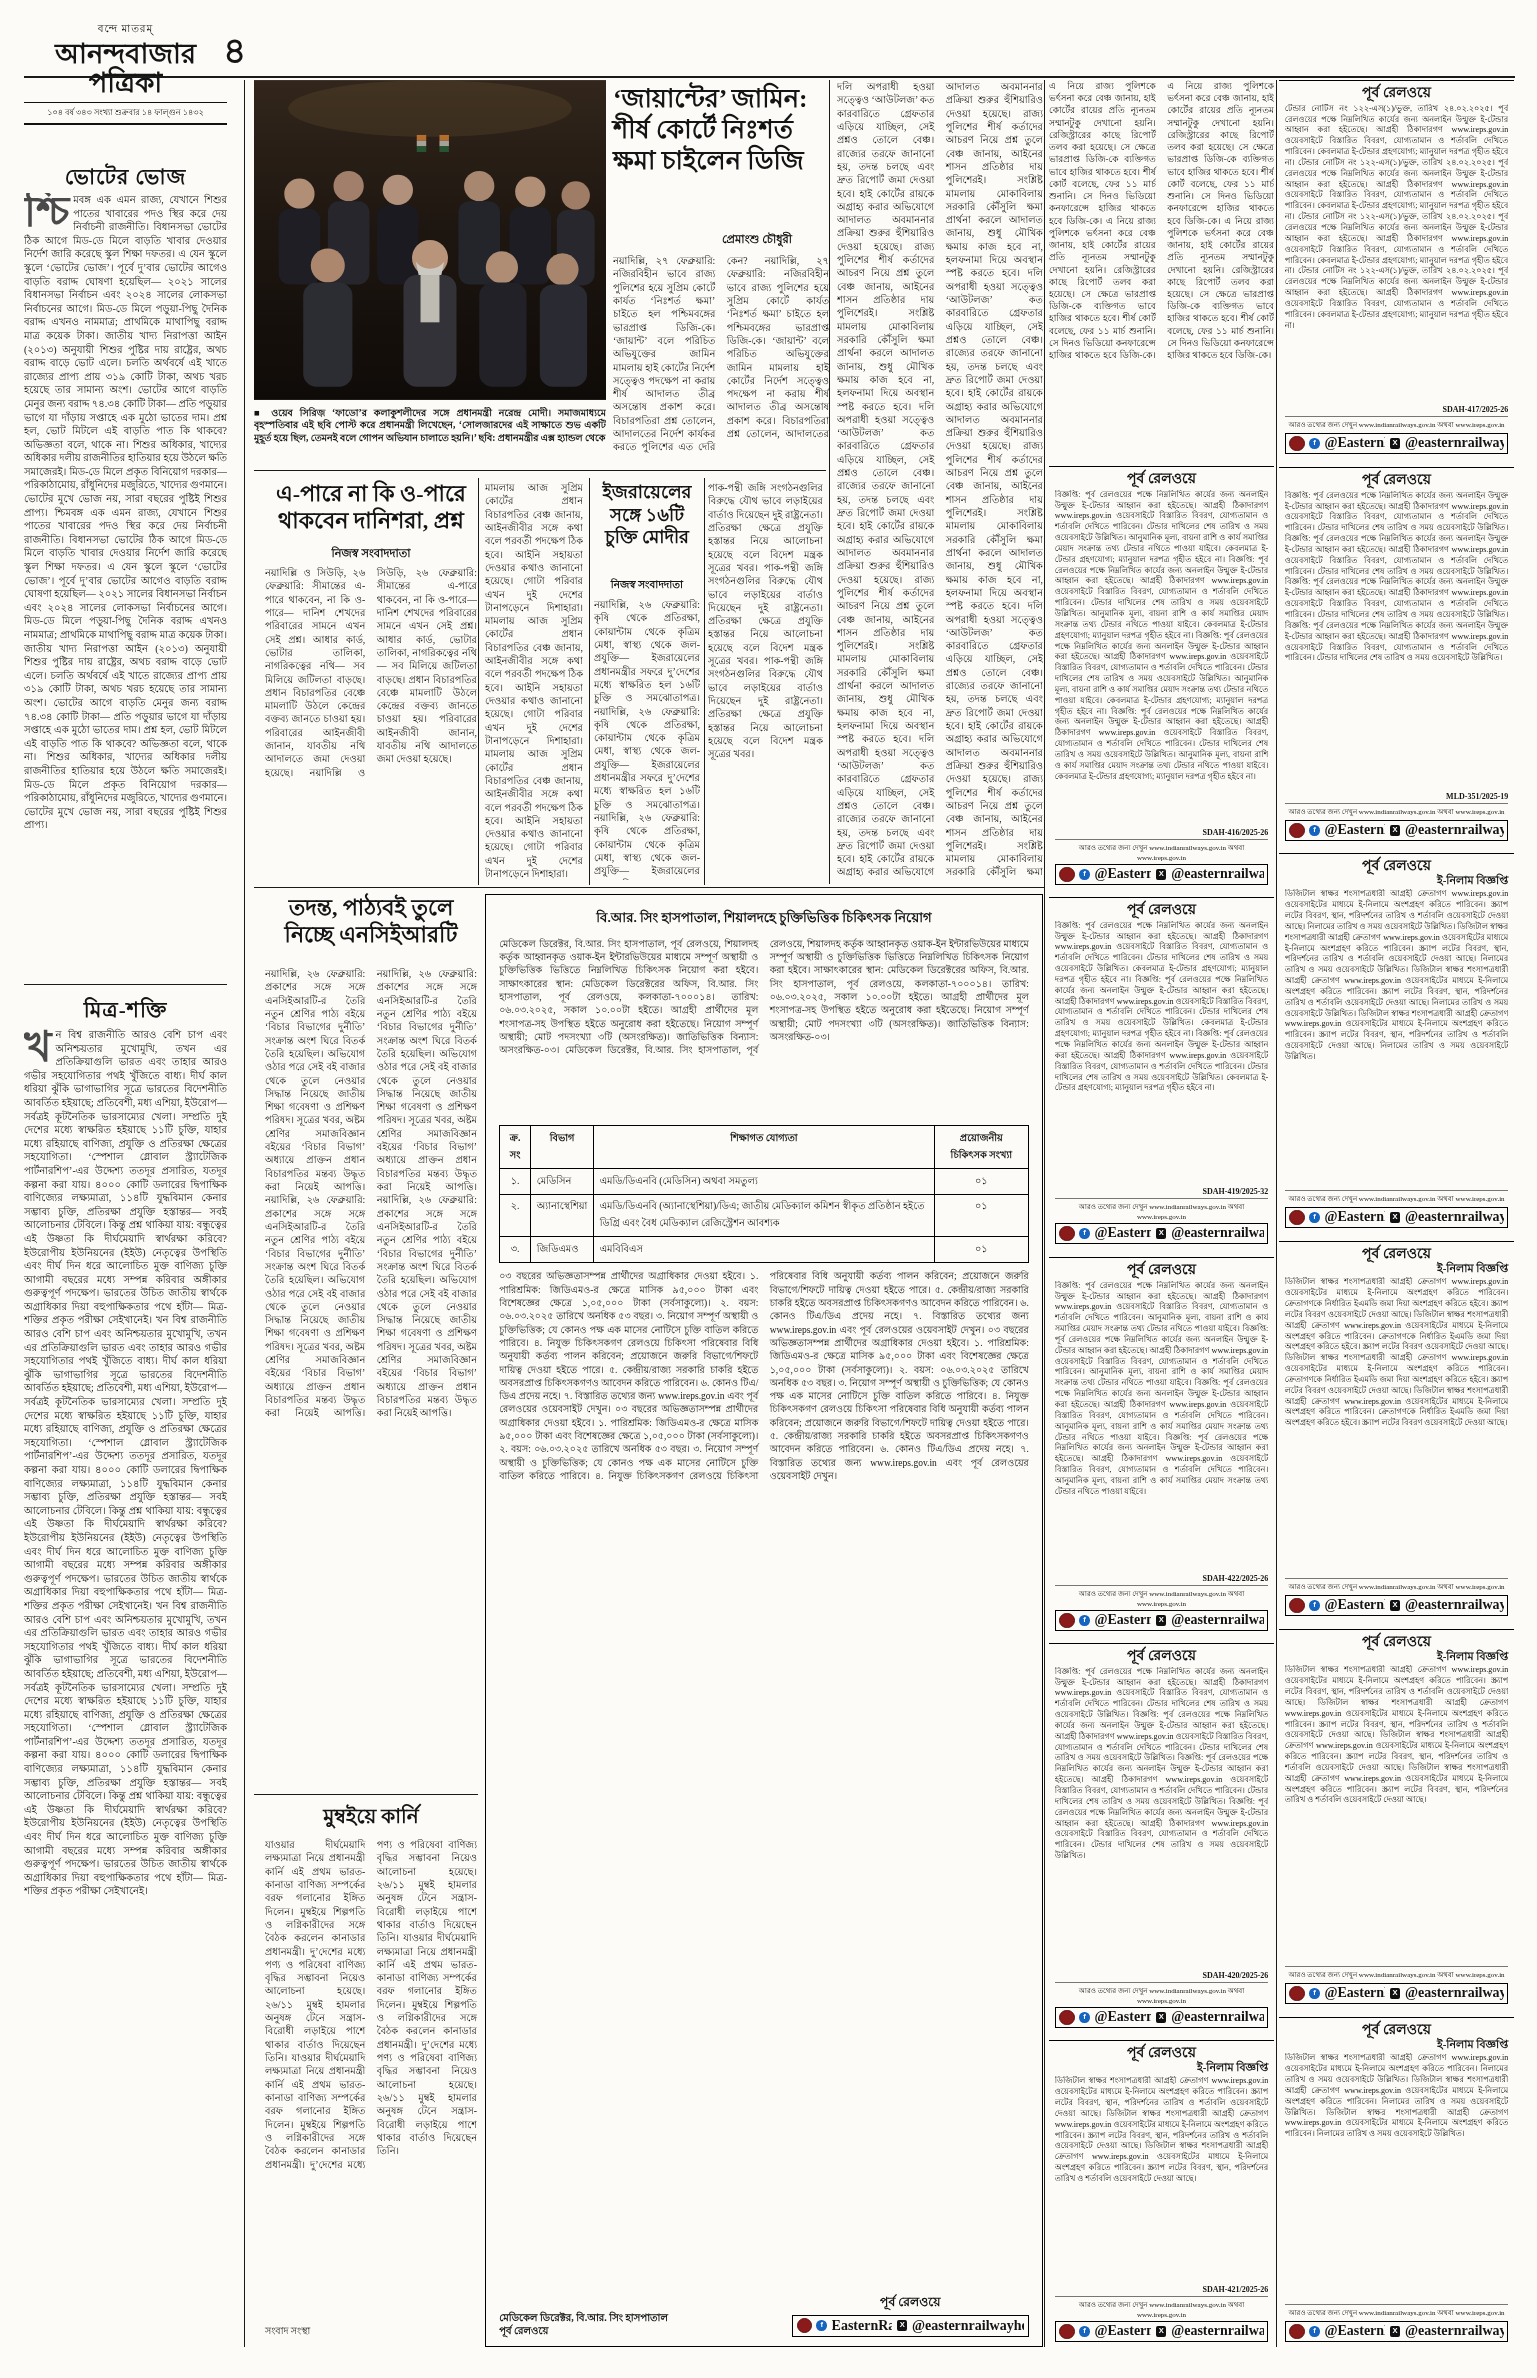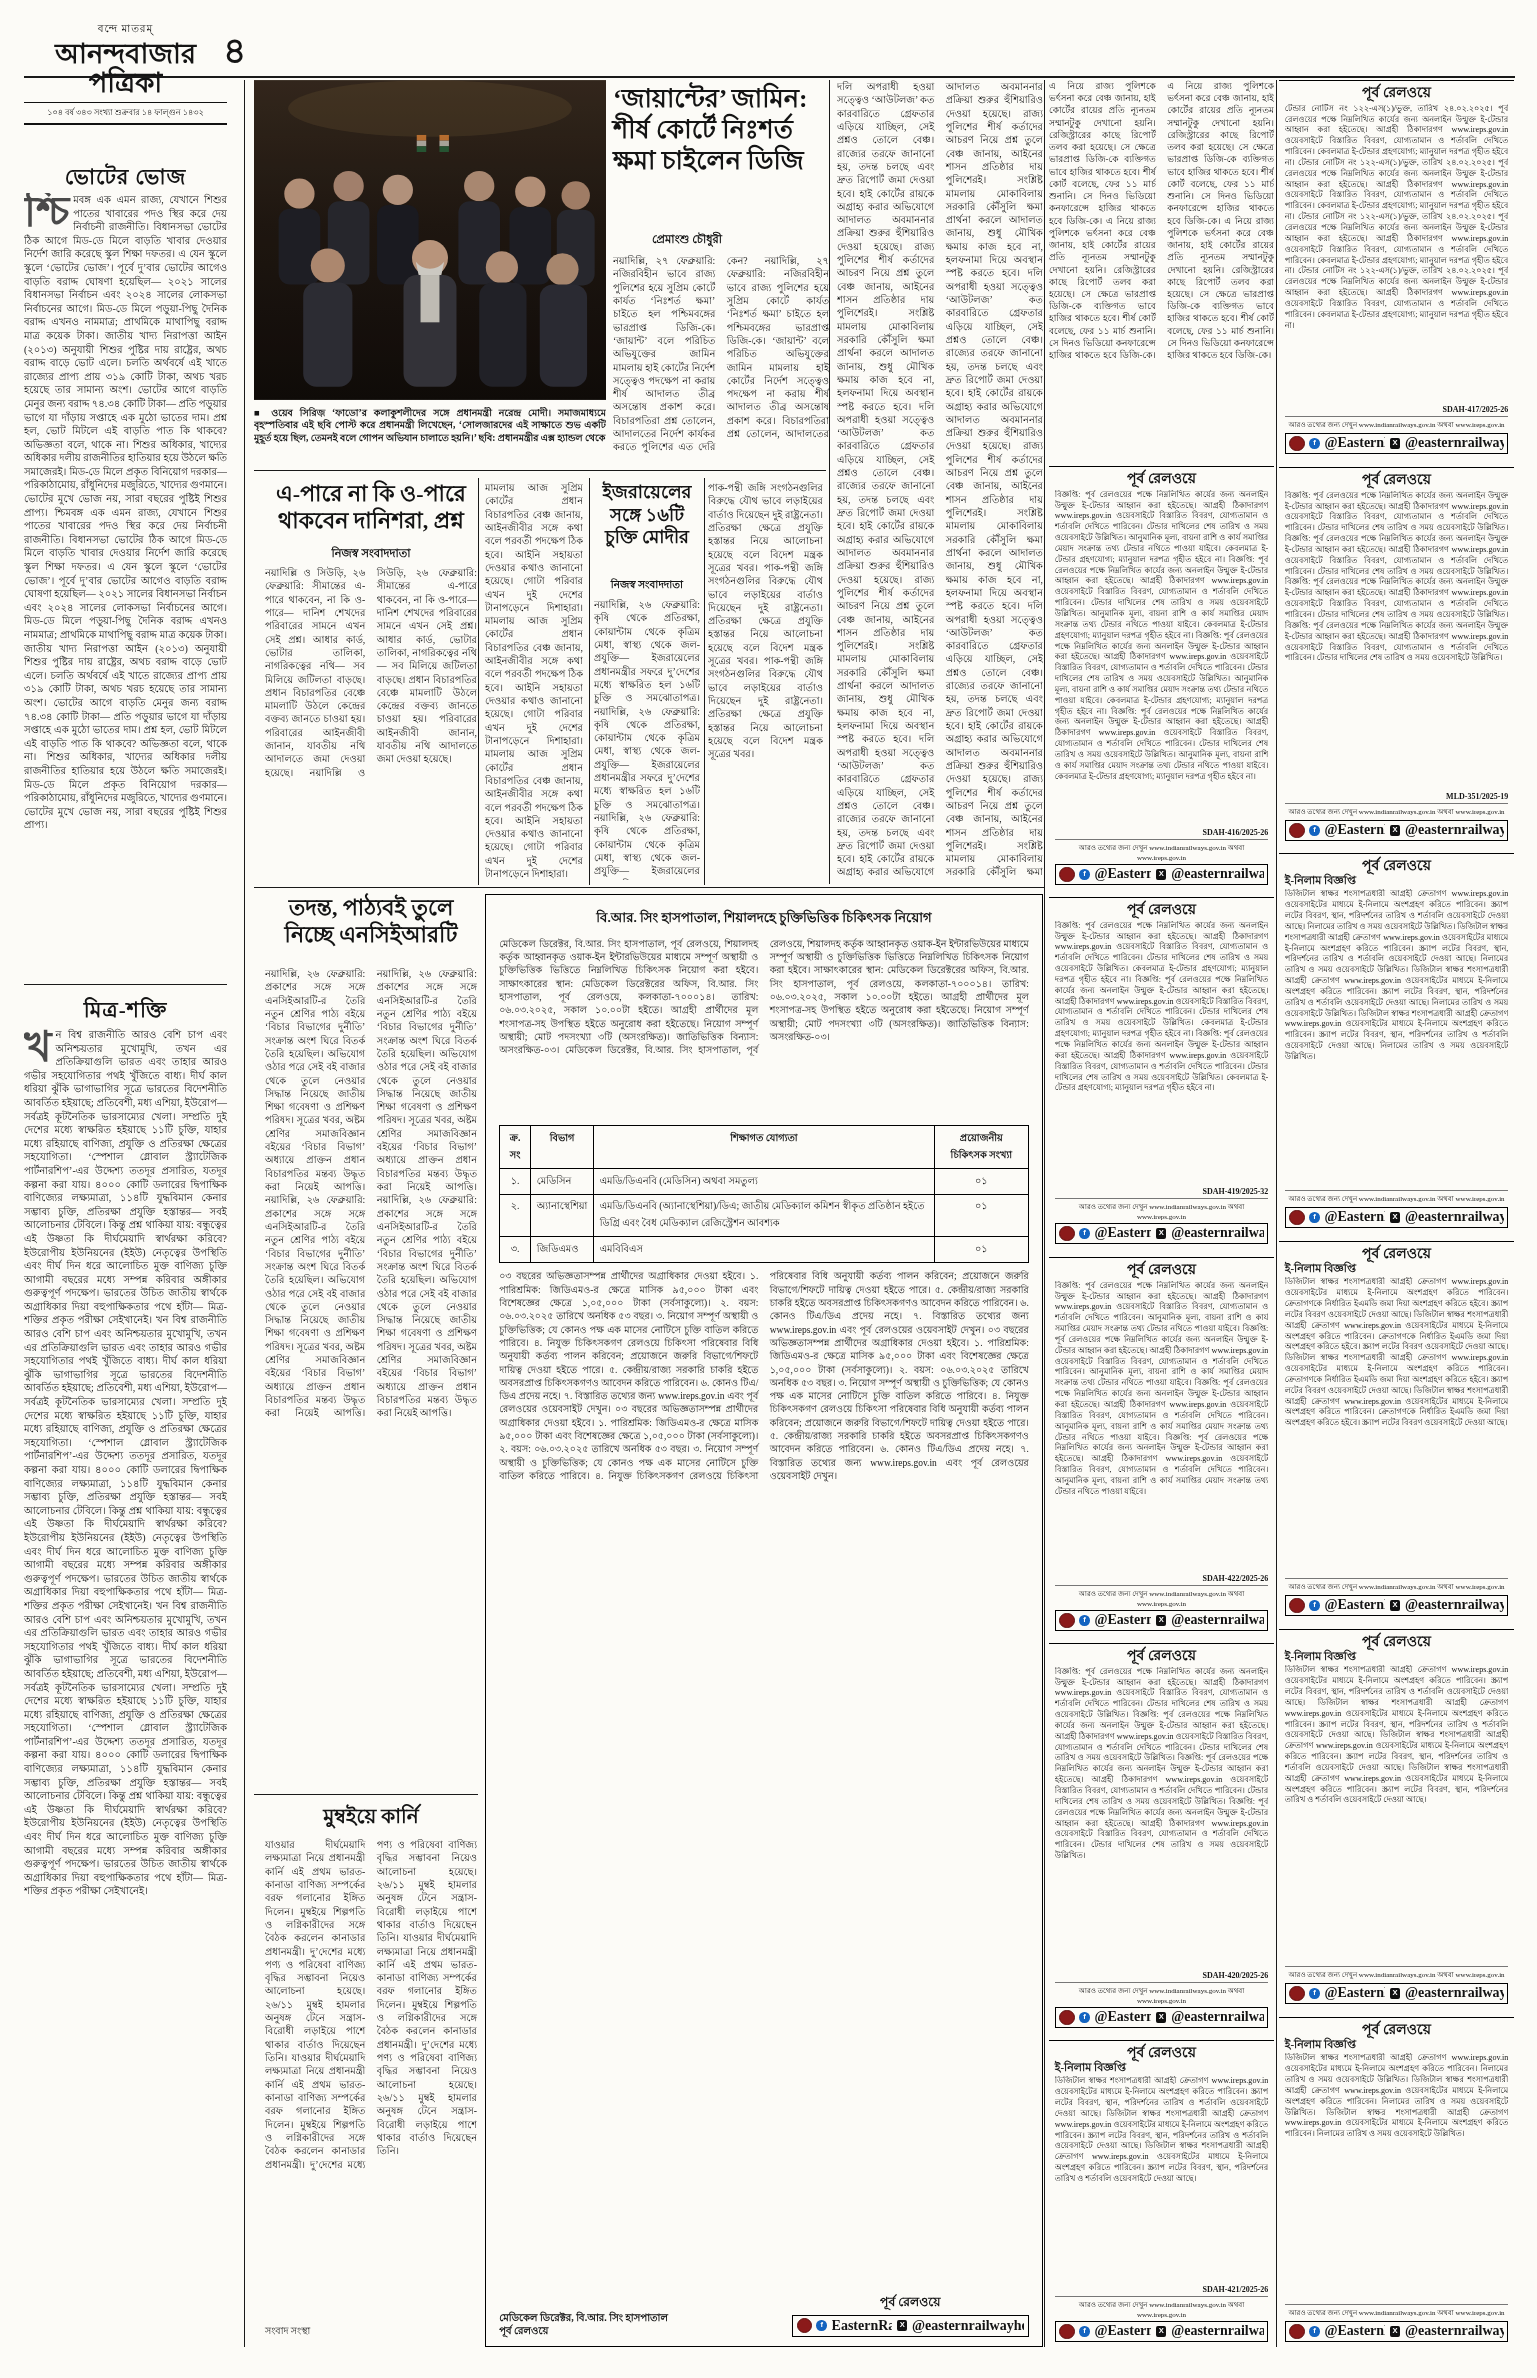--- a/index.html
+++ b/index.html
@@ -22,21 +22,21 @@
   .hl-xl{font-size:25.6px;font-weight:bold;line-height:1.22;}
   .hl-l{font-size:22px;font-weight:bold;line-height:1.22;text-align:center;}
   .hl-m{font-size:18px;font-weight:bold;line-height:1.25;text-align:center;}
   .byline{font-size:11.4px;font-weight:bold;text-align:center;}
   .body-txt{font-size:9.8px;}
   .body-s{font-size:9px;}
   .caption{font-size:9.5px;font-weight:bold;line-height:1.3;text-align:justify;}
   
   .ad{display:flex;flex-direction:column;border-top:1.9px solid #000;padding:3.8px 5.7px 4.7px;box-sizing:border-box;background:#fcfbf7;}
   .ad-h{font-weight:bold;text-align:center;font-size:14px;line-height:1.15;}
-  .ad-sub{font-weight:bold;text-align:left;font-size:11px;line-height:1.15;}
+  .ad-sub{font-weight:bold;text-align:right;font-size:11px;line-height:1.15;}
   .ad-b{flex:1;overflow:hidden;font-size:8.1px;text-align:justify;line-height:1.34;margin-top:2.8px;}
   .ad-ref{font-size:8px;font-weight:bold;text-align:right;margin:1.9px 0 1.9px;}
   .ad-url{font-size:7px;text-align:center;border-top:0.9px solid #777;padding-top:2px;}
   .ad-strip{border:0.9px solid #000;display:flex;align-items:center;gap:4.7px;padding:1.9px 3.8px;margin-top:1.9px;}
   .handle{font-size:14px;font-weight:bold;white-space:nowrap;overflow:hidden;}
   .ir-logo{width:13.2px;height:13.2px;border-radius:50%;background:#8b1a1a;border:1.9px solid #5e0f0f;flex:none;}
   .fb{width:10.4px;height:10.4px;border-radius:50%;background:#1464c0;color:#fff;font-size:7.6px;font-weight:bold;text-align:center;line-height:10.4px;flex:none;font-family:"Liberation Sans",sans-serif;}
   .xx{width:10.4px;height:10.4px;border-radius:1.9px;background:#111;color:#fff;font-size:7.6px;font-weight:bold;text-align:center;line-height:10.4px;flex:none;font-family:"Liberation Sans",sans-serif;}
   
   .walkin{border:1.9px solid #000;box-sizing:border-box;padding:9.5px 13.2px;display:flex;flex-direction:column;background:#fcfbf7;}
@@ -129,21 +129,21 @@
           <rect x="238" y="214" width="50" height="110" rx="14" fill="#26262d"></rect>
         <circle cx="326" cy="200" r="17" fill="#bf997d"></circle>
           <rect x="302" y="216" width="50" height="108" rx="14" fill="#30303a"></rect>
       </g>
       <rect width="372" height="338" fill="#000" opacity="0.12"></rect>
     </svg>
   </div>
   <div class="abs caption" style="left:254px;top:407px;width:352px;height:59px;overflow:hidden;">■ ওয়েব সিরিজ় ‘ফাডো’র কলাকুশলীদের সঙ্গে প্রধানমন্ত্রী নরেন্দ্র মোদী। সমাজমাধ্যমে বৃহস্পতিবার এই ছবি পোস্ট করে প্রধানমন্ত্রী লিখেছেন, ‘সোলজারদের এই সাক্ষাতে শুভ একটি মুহূর্ত হয়ে ছিল, তেমনই বলে গোপন অভিযান চালাতে হয়নি।’ ছবি: প্রধানমন্ত্রীর এক্স হ্যান্ডল থেকে</div>
 
   <div class="abs hl-xl" style="left:613px;top:83px;width:220px;">‘জায়ান্টের’ জামিন: শীর্ষ কোর্টে নিঃশর্ত ক্ষমা চাইলেন ডিজি</div>
-  <div class="abs byline" style="left:577px;top:231px;width:220px;">প্রেমাংশু চৌধুরী</div>
+  <div class="abs byline" style="left:647px;top:231px;width:220px;">প্রেমাংশু চৌধুরী</div>
   <div class="abs jtxt body-txt c2" style="left:613px;top:254px;width:216px;height:212px;">নয়াদিল্লি, ২৭ ফেব্রুয়ারি: নজিরবিহীন ভাবে রাজ্য পুলিশের হয়ে সুপ্রিম কোর্টে কার্যত ‘নিঃশর্ত ক্ষমা’ চাইতে হল পশ্চিমবঙ্গের ভারপ্রাপ্ত ডিজি-কে। ‘জায়ান্ট’ বলে পরিচিত অভিযুক্তের জামিন মামলায় হাই কোর্টের নির্দেশ সত্ত্বেও পদক্ষেপ না করায় শীর্ষ আদালত তীব্র অসন্তোষ প্রকাশ করে। বিচারপতিরা প্রশ্ন তোলেন, আদালতের নির্দেশ কার্যকর করতে পুলিশের এত দেরি কেন? নয়াদিল্লি, ২৭ ফেব্রুয়ারি: নজিরবিহীন ভাবে রাজ্য পুলিশের হয়ে সুপ্রিম কোর্টে কার্যত ‘নিঃশর্ত ক্ষমা’ চাইতে হল পশ্চিমবঙ্গের ভারপ্রাপ্ত ডিজি-কে। ‘জায়ান্ট’ বলে পরিচিত অভিযুক্তের জামিন মামলায় হাই কোর্টের নির্দেশ সত্ত্বেও পদক্ষেপ না করায় শীর্ষ আদালত তীব্র অসন্তোষ প্রকাশ করে। বিচারপতিরা প্রশ্ন তোলেন, আদালতের নির্দেশ কার্যকর করতে পুলিশের এত দেরি কেন?</div>
   <div class="abs jtxt body-txt c2" style="left:837px;top:80px;width:206px;height:803px;">দলি অপরাধী হওয়া সত্ত্বেও ‘আউটলজ’ কত কারবারিতে গ্রেফতার এড়িয়ে যাচ্ছিল, সেই প্রশ্নও তোলে বেঞ্চ। রাজ্যের তরফে জানানো হয়, তদন্ত চলছে এবং দ্রুত রিপোর্ট জমা দেওয়া হবে। হাই কোর্টের রায়কে অগ্রাহ্য করার অভিযোগে আদালত অবমাননার প্রক্রিয়া শুরুর হুঁশিয়ারিও দেওয়া হয়েছে। রাজ্য পুলিশের শীর্ষ কর্তাদের আচরণ নিয়ে প্রশ্ন তুলে বেঞ্চ জানায়, আইনের শাসন প্রতিষ্ঠার দায় পুলিশেরই। সংশ্লিষ্ট মামলায় মোকাবিলায় সরকারি কৌঁসুলি ক্ষমা প্রার্থনা করলে আদালত জানায়, শুধু মৌখিক ক্ষমায় কাজ হবে না, হলফনামা দিয়ে অবস্থান স্পষ্ট করতে হবে। দলি অপরাধী হওয়া সত্ত্বেও ‘আউটলজ’ কত কারবারিতে গ্রেফতার এড়িয়ে যাচ্ছিল, সেই প্রশ্নও তোলে বেঞ্চ। রাজ্যের তরফে জানানো হয়, তদন্ত চলছে এবং দ্রুত রিপোর্ট জমা দেওয়া হবে। হাই কোর্টের রায়কে অগ্রাহ্য করার অভিযোগে আদালত অবমাননার প্রক্রিয়া শুরুর হুঁশিয়ারিও দেওয়া হয়েছে। রাজ্য পুলিশের শীর্ষ কর্তাদের আচরণ নিয়ে প্রশ্ন তুলে বেঞ্চ জানায়, আইনের শাসন প্রতিষ্ঠার দায় পুলিশেরই। সংশ্লিষ্ট মামলায় মোকাবিলায় সরকারি কৌঁসুলি ক্ষমা প্রার্থনা করলে আদালত জানায়, শুধু মৌখিক ক্ষমায় কাজ হবে না, হলফনামা দিয়ে অবস্থান স্পষ্ট করতে হবে। দলি অপরাধী হওয়া সত্ত্বেও ‘আউটলজ’ কত কারবারিতে গ্রেফতার এড়িয়ে যাচ্ছিল, সেই প্রশ্নও তোলে বেঞ্চ। রাজ্যের তরফে জানানো হয়, তদন্ত চলছে এবং দ্রুত রিপোর্ট জমা দেওয়া হবে। হাই কোর্টের রায়কে অগ্রাহ্য করার অভিযোগে আদালত অবমাননার প্রক্রিয়া শুরুর হুঁশিয়ারিও দেওয়া হয়েছে। রাজ্য পুলিশের শীর্ষ কর্তাদের আচরণ নিয়ে প্রশ্ন তুলে বেঞ্চ জানায়, আইনের শাসন প্রতিষ্ঠার দায় পুলিশেরই। সংশ্লিষ্ট মামলায় মোকাবিলায় সরকারি কৌঁসুলি ক্ষমা প্রার্থনা করলে আদালত জানায়, শুধু মৌখিক ক্ষমায় কাজ হবে না, হলফনামা দিয়ে অবস্থান স্পষ্ট করতে হবে। দলি অপরাধী হওয়া সত্ত্বেও ‘আউটলজ’ কত কারবারিতে গ্রেফতার এড়িয়ে যাচ্ছিল, সেই প্রশ্নও তোলে বেঞ্চ। রাজ্যের তরফে জানানো হয়, তদন্ত চলছে এবং দ্রুত রিপোর্ট জমা দেওয়া হবে। হাই কোর্টের রায়কে অগ্রাহ্য করার অভিযোগে আদালত অবমাননার প্রক্রিয়া শুরুর হুঁশিয়ারিও দেওয়া হয়েছে। রাজ্য পুলিশের শীর্ষ কর্তাদের আচরণ নিয়ে প্রশ্ন তুলে বেঞ্চ জানায়, আইনের শাসন প্রতিষ্ঠার দায় পুলিশেরই। সংশ্লিষ্ট মামলায় মোকাবিলায় সরকারি কৌঁসুলি ক্ষমা প্রার্থনা করলে আদালত জানায়, শুধু মৌখিক ক্ষমায় কাজ হবে না, হলফনামা দিয়ে অবস্থান স্পষ্ট করতে হবে। দলি অপরাধী হওয়া সত্ত্বেও ‘আউটলজ’ কত কারবারিতে গ্রেফতার এড়িয়ে যাচ্ছিল, সেই প্রশ্নও তোলে বেঞ্চ। রাজ্যের তরফে জানানো হয়, তদন্ত চলছে এবং দ্রুত রিপোর্ট জমা দেওয়া হবে। হাই কোর্টের রায়কে অগ্রাহ্য করার অভিযোগে আদালত অবমাননার প্রক্রিয়া শুরুর হুঁশিয়ারিও দেওয়া হয়েছে। রাজ্য পুলিশের শীর্ষ কর্তাদের আচরণ নিয়ে প্রশ্ন তুলে বেঞ্চ জানায়, আইনের শাসন প্রতিষ্ঠার দায় পুলিশেরই। সংশ্লিষ্ট মামলায় মোকাবিলায় সরকারি কৌঁসুলি ক্ষমা প্রার্থনা করলে আদালত জানায়, শুধু মৌখিক ক্ষমায় কাজ হবে না, হলফনামা দিয়ে অবস্থান স্পষ্ট করতে হবে।</div>
 
   <div class="abs hl-l" style="left:265px;top:481px;width:212px;">এ-পারে না কি ও-পারে থাকবেন দানিশরা, প্রশ্ন</div>
   <div class="abs byline" style="left:265px;top:545px;width:212px;">নিজস্ব সংবাদদাতা</div>
   <div class="abs jtxt body-txt c2" style="left:265px;top:566px;width:212px;height:314px;">নয়াদিল্লি ও সিউড়ি, ২৬ ফেব্রুয়ারি: সীমান্তের এ-পারে থাকবেন, না কি ও-পারে— দানিশ শেখদের পরিবারের সামনে এখন সেই প্রশ্ন। আধার কার্ড, ভোটার তালিকা, নাগরিকত্বের নথি— সব মিলিয়ে জটিলতা বাড়ছে। প্রধান বিচারপতির বেঞ্চে মামলাটি উঠলে কেন্দ্রের বক্তব্য জানতে চাওয়া হয়। পরিবারের আইনজীবী জানান, যাবতীয় নথি আদালতে জমা দেওয়া হয়েছে। নয়াদিল্লি ও সিউড়ি, ২৬ ফেব্রুয়ারি: সীমান্তের এ-পারে থাকবেন, না কি ও-পারে— দানিশ শেখদের পরিবারের সামনে এখন সেই প্রশ্ন। আধার কার্ড, ভোটার তালিকা, নাগরিকত্বের নথি— সব মিলিয়ে জটিলতা বাড়ছে। প্রধান বিচারপতির বেঞ্চে মামলাটি উঠলে কেন্দ্রের বক্তব্য জানতে চাওয়া হয়। পরিবারের আইনজীবী জানান, যাবতীয় নথি আদালতে জমা দেওয়া হয়েছে।</div>
   <div class="abs jtxt body-txt" style="left:485px;top:481px;width:98px;height:401px;">মামলায় আজ সুপ্রিম কোর্টের প্রধান বিচারপতির বেঞ্চ জানায়, আইনজীবীর সঙ্গে কথা বলে পরবর্তী পদক্ষেপ ঠিক হবে। আইনি সহায়তা দেওয়ার কথাও জানানো হয়েছে। গোটা পরিবার এখন দুই দেশের টানাপড়েনে দিশাহারা। মামলায় আজ সুপ্রিম কোর্টের প্রধান বিচারপতির বেঞ্চ জানায়, আইনজীবীর সঙ্গে কথা বলে পরবর্তী পদক্ষেপ ঠিক হবে। আইনি সহায়তা দেওয়ার কথাও জানানো হয়েছে। গোটা পরিবার এখন দুই দেশের টানাপড়েনে দিশাহারা। মামলায় আজ সুপ্রিম কোর্টের প্রধান বিচারপতির বেঞ্চ জানায়, আইনজীবীর সঙ্গে কথা বলে পরবর্তী পদক্ষেপ ঠিক হবে। আইনি সহায়তা দেওয়ার কথাও জানানো হয়েছে। গোটা পরিবার এখন দুই দেশের টানাপড়েনে দিশাহারা।</div>
 
   <div class="abs hl-m" style="left:594px;top:481px;width:106px;">ইজরায়েলের সঙ্গে ১৬টি চুক্তি মোদীর</div>
   <div class="abs byline" style="left:594px;top:577px;width:106px;font-size:10.4px;">নিজস্ব সংবাদদাতা</div>

